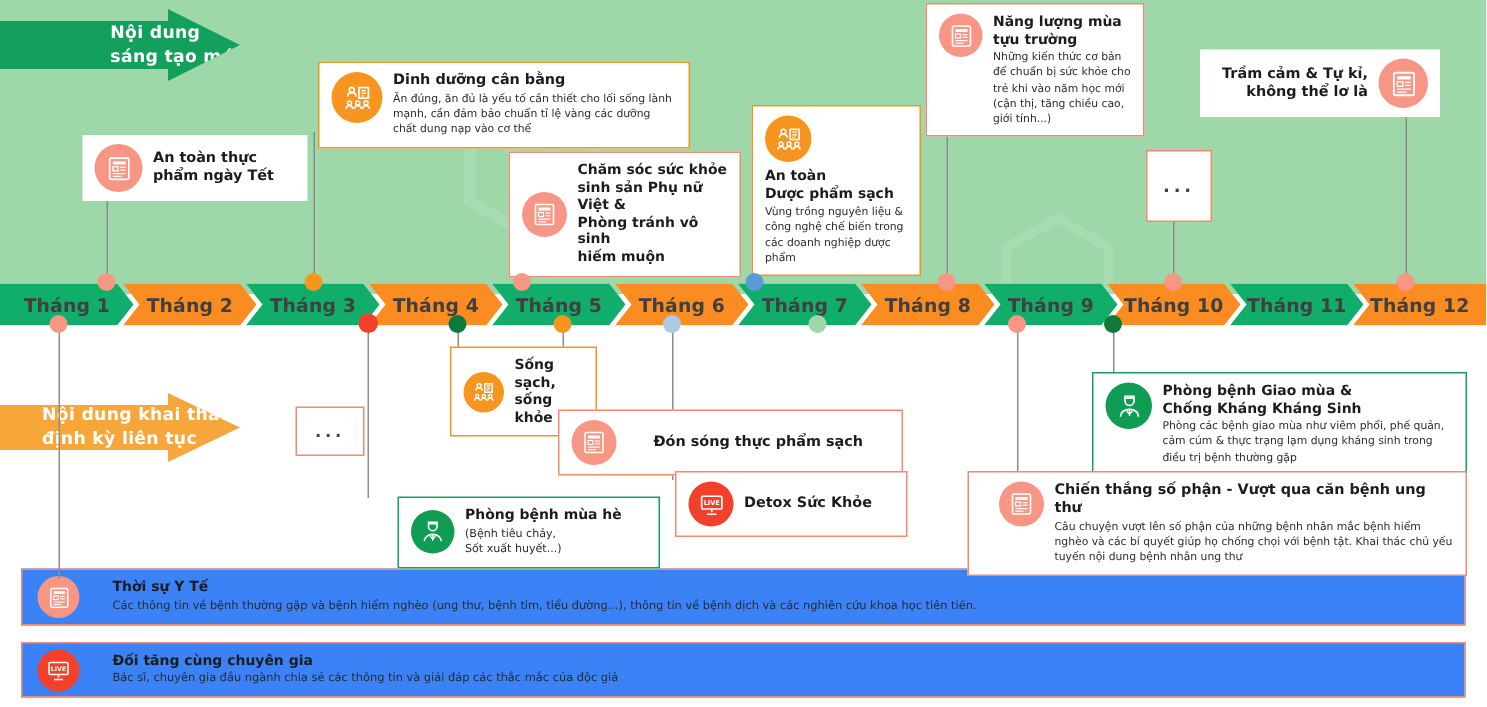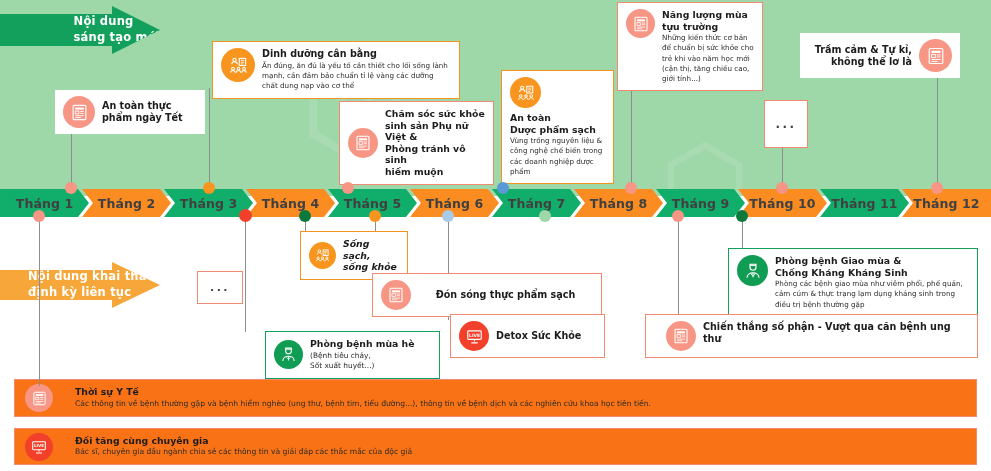--- a/index.html
+++ b/index.html
@@ -103,21 +103,21 @@
   }
   .ellipsis {
     font-weight: bold; color: #444; letter-spacing: 2.5px;
     display: flex; align-items: center; justify-content: center;
     width: 100%; height: 100%;
   }
 
   
   .wide {
     position: absolute; left: 14px; width: 963px;
-    background: #f97316; border: 1.6px solid #f08a72;
+    background: #3b82f6; border: 1.6px solid #f08a72;
     display: flex; align-items: center; gap: 10px; padding: 5px 10px;
   }
 </style>
 </head>
 <body>
 
 <div id="stage">
 
   <div class="bg-top"></div>
   <div class="bg-bottom"></div>
@@ -328,21 +328,21 @@
           <rect x="6" y="16" width="12" height="1.2" fill="#fff"></rect>
           <rect x="6" y="18.6" width="8" height="1.2" fill="#fff"></rect>
         </svg>
     </span>
   </div>
 
   <div class="card bordered" style="left:197px; top:271px; width:46px; height:33px; padding:0;">
     <span class="ellipsis" style="font-size:11px;">...</span>
   </div>
 
-  <div class="card b-orange" style="left:300px; top:231px; width:108px; align-items:center;font-style:italic;">
+  <div class="card b-orange" style="left:300px; top:231px; width:98px; align-items:center;">
     <span class="ic ic-orange" style="width:27px;height:27px;">
       <svg width="15" height="15" viewBox="0 0 24 24">
           <circle cx="7" cy="5" r="2.1" fill="none" stroke="#fff" stroke-width="1.5"></circle>
           <path d="M3.5 10.5c0-2 1.6-3.2 3.5-3.2s3.5 1.2 3.5 3.2" fill="none" stroke="#fff" stroke-width="1.5"></path>
           <rect x="13" y="3" width="8" height="9" fill="none" stroke="#fff" stroke-width="1.5"></rect>
           <path d="M15 5.5h4M15 7.8h4M15 10h2.5" stroke="#fff" stroke-width="1.2"></path>
           <circle cx="5" cy="16" r="1.7" fill="none" stroke="#fff" stroke-width="1.4"></circle>
           <path d="M2.2 21c0-1.7 1.3-2.7 2.8-2.7s2.8 1 2.8 2.7" fill="none" stroke="#fff" stroke-width="1.4"></path>
           <circle cx="12" cy="16" r="1.7" fill="none" stroke="#fff" stroke-width="1.4"></circle>
           <path d="M9.2 21c0-1.7 1.3-2.7 2.8-2.7s2.8 1 2.8 2.7" fill="none" stroke="#fff" stroke-width="1.4"></path>
@@ -422,20 +422,21 @@
           <rect x="6" y="5" width="12" height="3" fill="#fff"></rect>
           <rect x="6" y="10" width="5" height="4" fill="none" stroke="#fff" stroke-width="1.2"></rect>
           <rect x="13" y="10" width="5" height="1.2" fill="#fff"></rect>
           <rect x="13" y="12.6" width="5" height="1.2" fill="#fff"></rect>
           <rect x="6" y="16" width="12" height="1.2" fill="#fff"></rect>
           <rect x="6" y="18.6" width="8" height="1.2" fill="#fff"></rect>
         </svg>
     </span>
     <div class="txt">
       <div class="t-title" style="font-size:9.6px;">Chiến thắng số phận - Vượt qua căn bệnh ung thư</div>
+      <div class="t-body" style="font-size:7.2px;">Câu chuyện vượt lên số phận của những bệnh nhân mắc bệnh hiểm nghèo và các bí quyết giúp họ chống chọi với bệnh tật. Khai thác chủ yếu tuyến nội dung bệnh nhân ung thư</div>
     </div>
   </div>
 
   <div class="wide" style="top:379px; height:38px;">
     <span class="ic ic-salmon" style="width:28px;height:28px;">
       <svg width="15" height="15" viewBox="0 0 24 24">
           <rect x="3" y="2" width="18" height="20" rx="1.5" fill="none" stroke="#fff" stroke-width="1.6"></rect>
           <rect x="6" y="5" width="12" height="3" fill="#fff"></rect>
           <rect x="6" y="10" width="5" height="4" fill="none" stroke="#fff" stroke-width="1.2"></rect>
           <rect x="13" y="10" width="5" height="1.2" fill="#fff"></rect>

